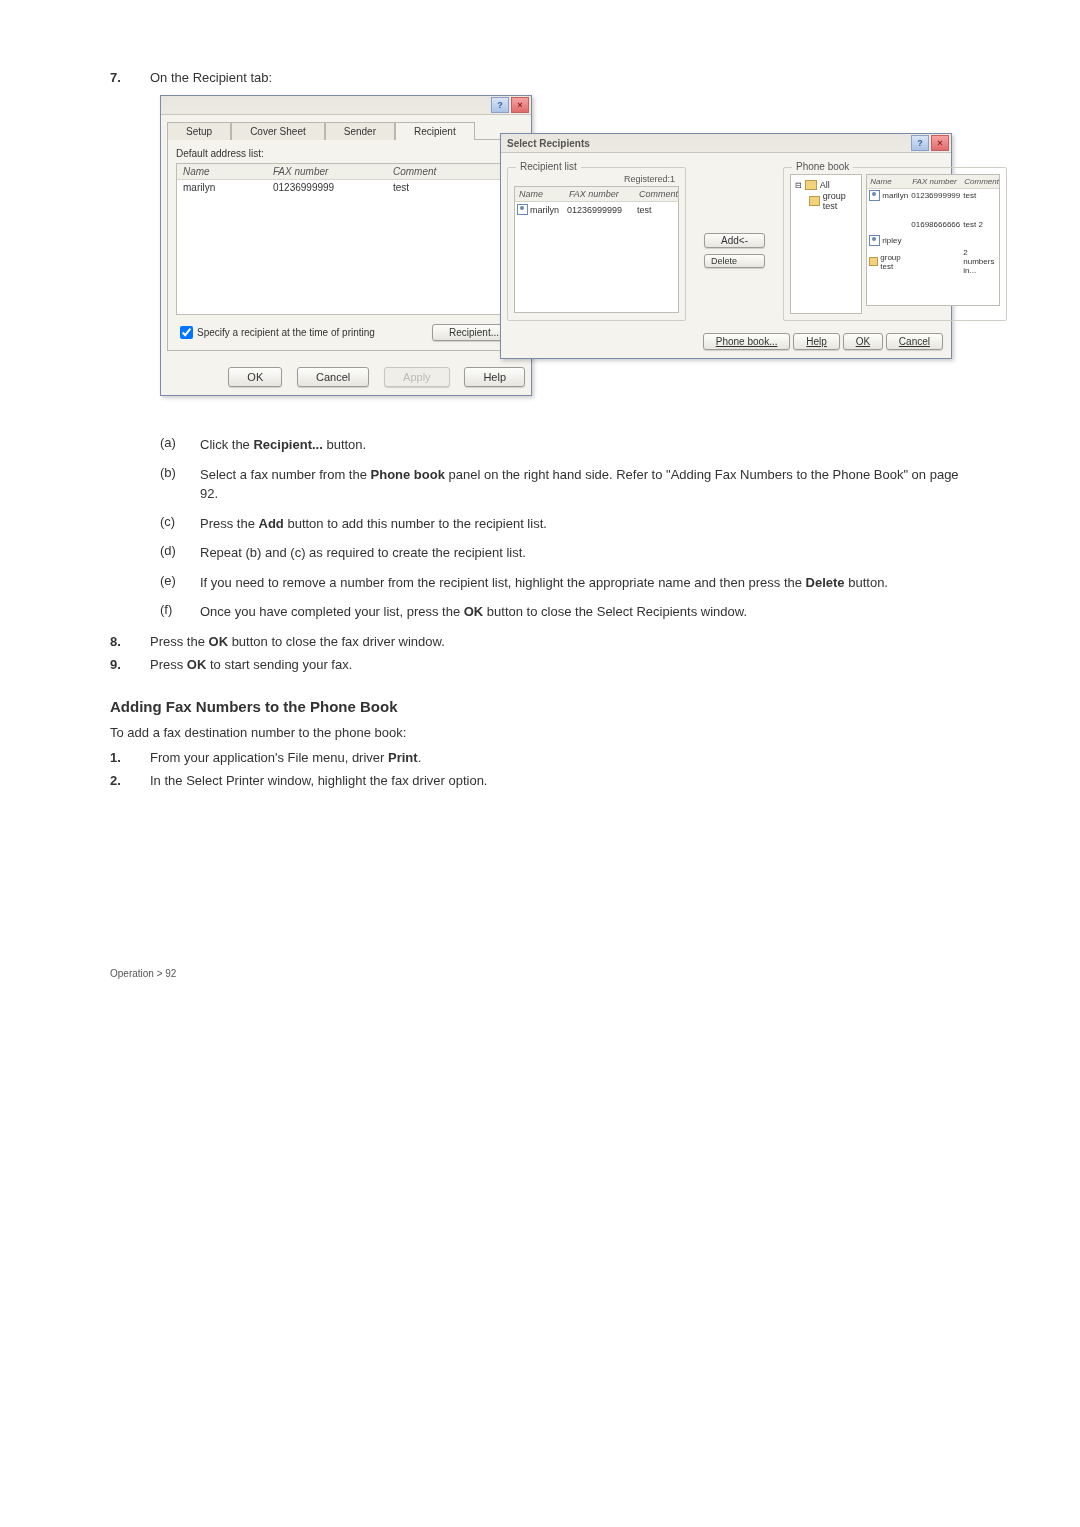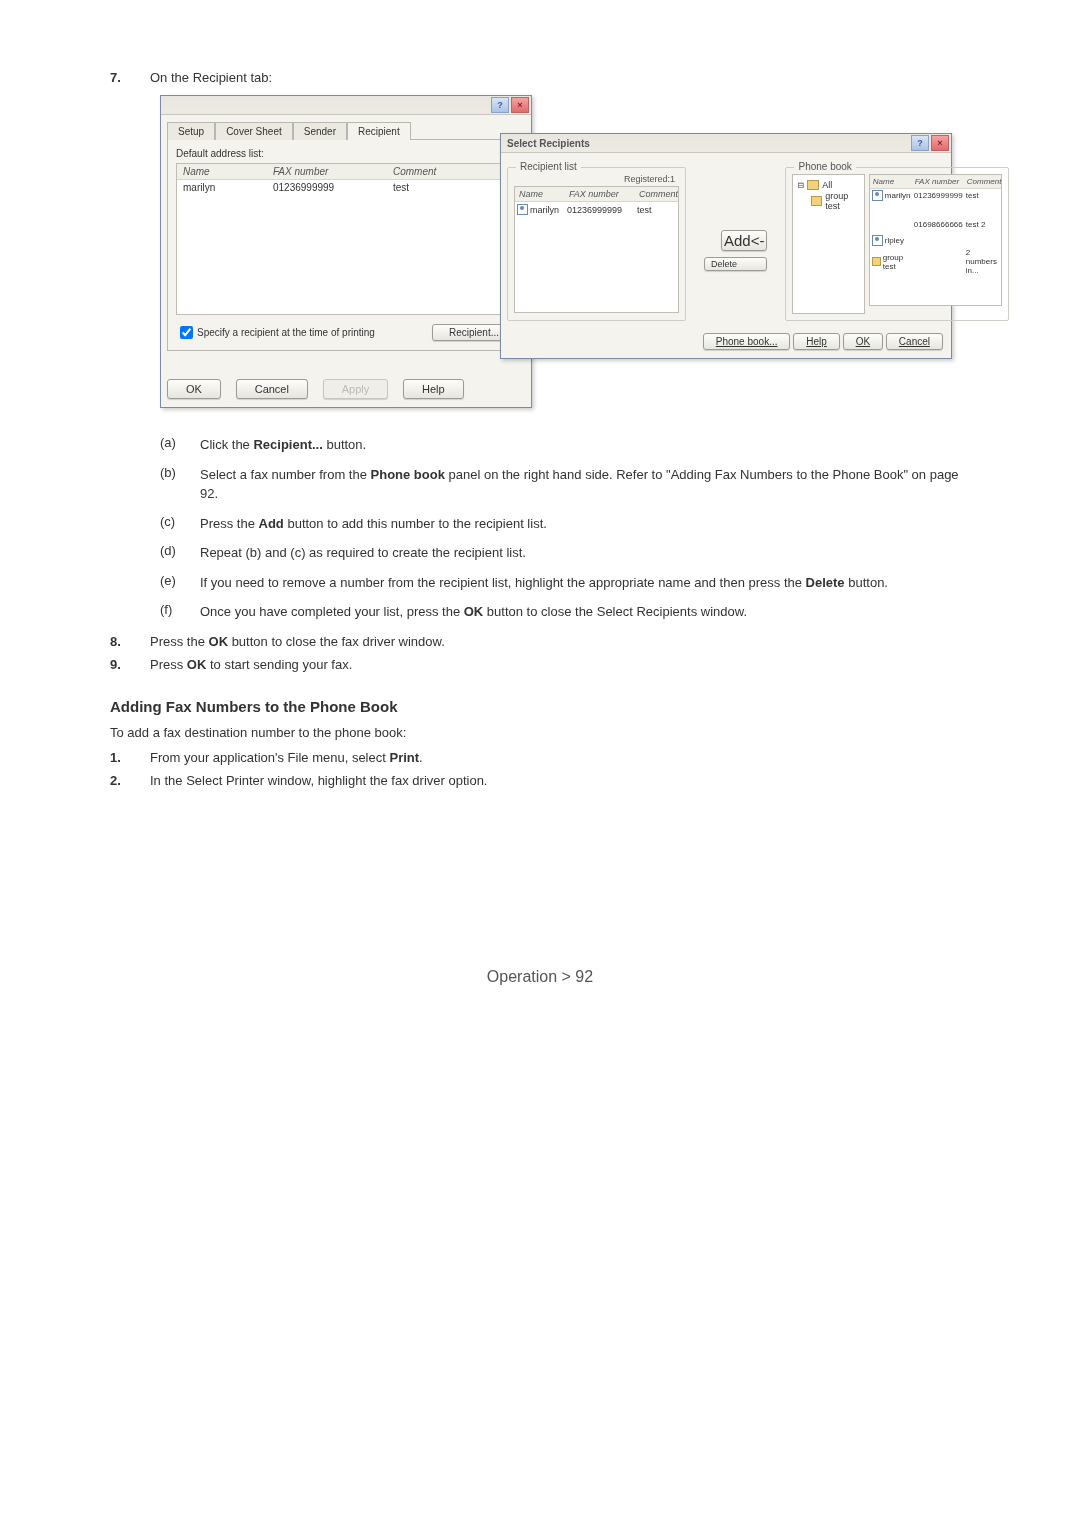--- a/index.html
+++ b/index.html
@@ -15,21 +15,21 @@
   }
   .step-line { display: flex; align-items: flex-start; margin-bottom: 8px; }
   .step-num { width: 40px; font-weight: bold; flex-shrink: 0; }
   .step-body { flex: 1; }
   .substep-line { display: flex; align-items: flex-start; margin-top: 10px; }
   .substep-mark { width: 40px; flex-shrink: 0; }
   .substep-body { flex: 1; line-height: 1.5; }
   .section-title { font-weight: bold; font-size: 15px; margin-top: 26px; margin-bottom: 8px; }
   .plain-line { margin-top: 6px; line-height: 1.5; }
   .b { font-weight: bold; }
-  .footer { text-align: center; font-size: 16px; margin-top: 180px; color: #555; }
+  .footer { text-align: left; font-size: 10px; margin-top: 180px; color: #555; }
 
   
   .dialogs-wrap { position: relative; width: 800px; height: 320px; margin: 10px 0 20px 50px; }
   .dlg {
     position: absolute;
     background: #f4f3ee;
     border: 1px solid #7a8aa8;
     box-shadow: 2px 2px 4px rgba(0,0,0,0.2);
     font-size: 10px;
     color: #333;
@@ -47,21 +47,21 @@
   .tbicon {
     width: 16px; height: 14px;
     border: 1px solid #8aa0c8;
     background: linear-gradient(#d9e4f5,#aac3e6);
     display: flex; align-items: center; justify-content: center;
     font-size: 9px; font-weight: bold; color: #3a5c9c;
   }
   .tbicon.close { background: linear-gradient(#f5a2a2,#e06c6c); color: #8c1c1c; border-color:#c56060;}
   .tabs { display: flex; padding: 6px 6px 0 6px; gap: 0; }
   .tab {
-    padding: 3px 10px;
+    padding: 3px 18px;
     border: 1px solid #b9b8b0;
     border-bottom: none;
     background: #ece9e1;
     font-size: 10px;
     position: relative;
     top: 1px;
   }
   .tab.active { background: #f4f3ee; z-index: 2; }
   .panel {
     margin: 0 6px 8px 6px;
@@ -92,21 +92,21 @@
   .btnmain {
     display: inline-block;
     border: 1px solid #9d9c94;
     background: linear-gradient(#fdfdfb,#e6e5de);
     padding: 3px 18px;
     font-size: 11px;
     border-radius: 3px;
     box-shadow: 0 1px 1px rgba(0,0,0,0.15);
   }
   .btnmain.disabled { color: #bbb; border-color: #c8c6be; background: #efeee8; }
-  .btnmain-row { text-align: left; margin-top: 28px; }
+  .btnmain-row { text-align: right; margin-top: 16px; }
   .btnmain-row .btnmain { margin: 0 6px; }
 
   .groupbox {
     border: 1px solid #cfcdc5;
     border-radius: 2px;
     padding: 6px;
     position: relative;
     margin-top: 8px;
   }
   .groupbox .legend {
@@ -220,21 +220,21 @@
                 <span class="contact-icon"></span>
                 <span>marilyn</span>
               </div>
               <div style="width:70px;">01236999999</div>
               <div style="flex:1;">test</div>
             </div>
           </div>
         </div>
 
         <div style="display:flex; flex-direction:column; justify-content:center; gap:6px; padding-top:20px;">
-          <span class="btn" style="padding:1px 2px; font-size:15px;margin-left:17px;">Add&lt;-</span>
+          <span class="btn" style="padding:1px 16px; font-size:10px;">Add&lt;-</span>
           <span class="btn" style="padding:1px 6px; font-size:9px;">Delete</span>
         </div>
 
         <div class="groupbox" style="width:210px;">
           <div class="legend">Phone book</div>
           <div style="display:flex; gap:4px;">
             <div class="tree" style="width:65px;">
               <div class="treeitem">
                 <span style="font-size:8px;">⊟</span>
                 <span class="folder-icon"></span>
@@ -339,21 +339,21 @@
       <span>Press </span><span class="b">OK</span><span> to start sending your fax.</span>
     </div>
   </div>
 
   <div class="section-title">Adding Fax Numbers to the Phone Book</div>
   <div class="plain-line">To add a fax destination number to the phone book:</div>
 
   <div class="step-line" style="margin-top:8px;">
     <div class="step-num">1.</div>
     <div class="step-body">
-      <span>From your application's File menu, select </span><span class="b">Print</span><span>.</span>
+      <span>From your application's File menu, driver </span><span class="b">Print</span><span>.</span>
     </div>
   </div>
   <div class="step-line">
     <div class="step-num">2.</div>
     <div class="step-body">
       <span>In the Select Printer window, highlight the fax driver option.</span>
     </div>
   </div>
 
   <div class="footer">Operation &gt; 92</div>

